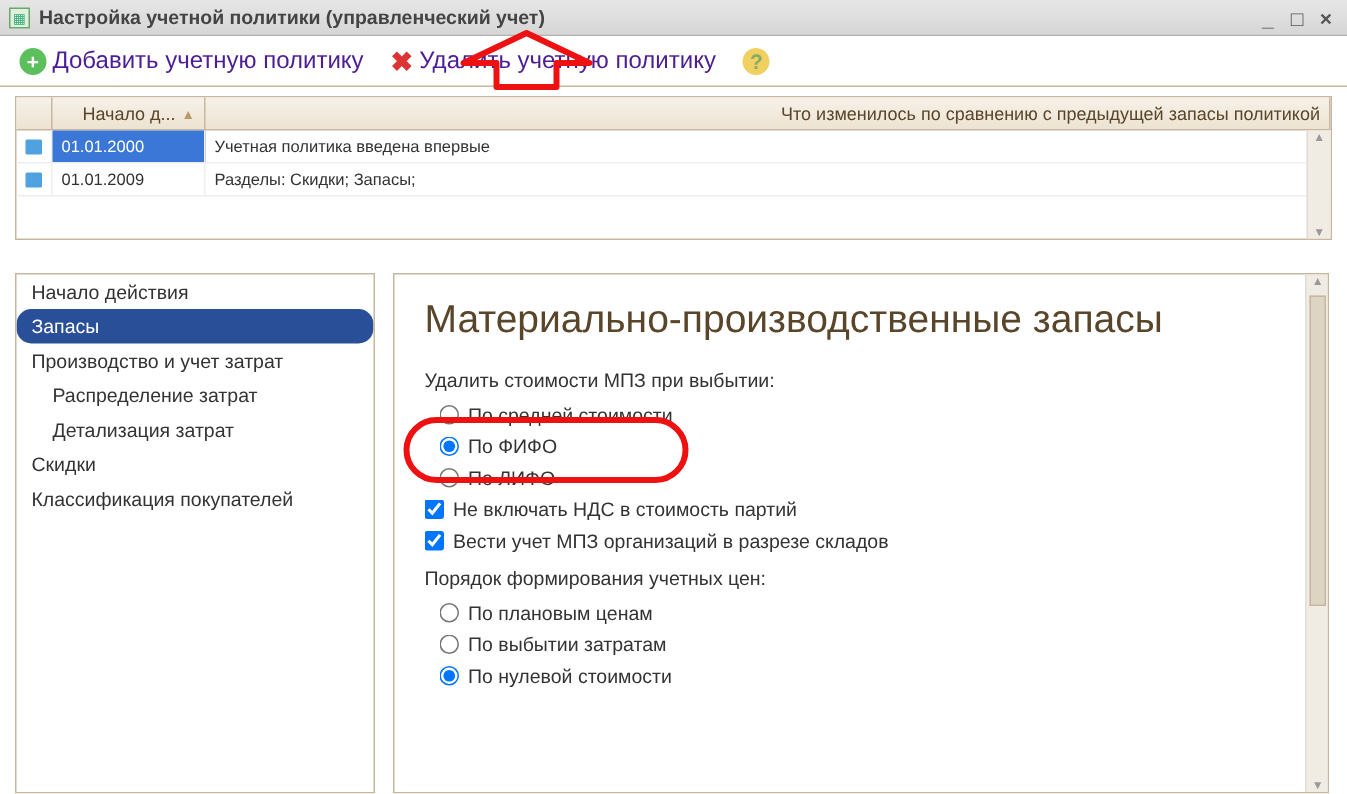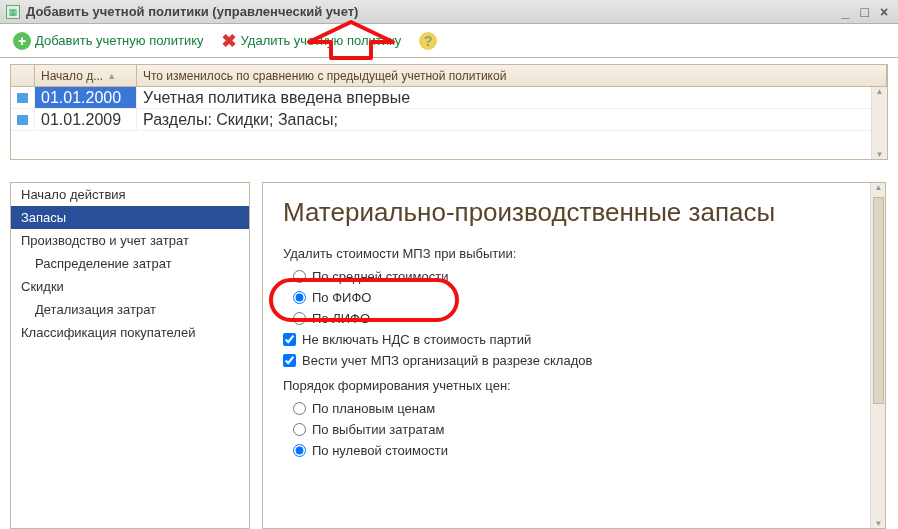--- a/index.html
+++ b/index.html
@@ -9,65 +9,65 @@
   .titlebar .ticon { width: 14px; height: 14px; border: 1px solid #6aa76a; background: #dff0df; margin-right: 6px; display:flex; align-items:center; justify-content:center; font-size:9px; color:#3a7; }
   .titlebar .title { font-weight: bold; color: #444; font-size: 13px; flex: 1; }
   .winbtns span { display:inline-block; width:16px; text-align:center; font-weight:bold; color:#555; font-size:14px; cursor:pointer; }
 
   .toolbar { height: 34px; border-bottom: 1px solid #c7b79f; background: #fff; display:flex; align-items:center; padding: 0 6px; gap: 4px; }
   .tbtn { display:flex; align-items:center; gap:4px; padding:3px 6px; border:1px solid transparent; border-radius:3px; cursor:pointer; }
   .tbtn .circ { width:18px; height:18px; border-radius:50%; display:flex; align-items:center; justify-content:center; font-weight:bold; color:#fff; font-size:14px; }
   .add .circ { background:#5bbf5b; }
   .help .circ { background:#f0d060; color:#8a6; }
   .tbtn .x { color:#d33; font-size:18px; font-weight:bold; }
-  .tlabel { color:#15803d; font-size:13px; }
+  .tlabel { color:#4c1d95; font-size:16px; }
 
   
   .arrow-callout { position:absolute; left:305px; top:20px; z-index:20; pointer-events:none; }
 
   .tablewrap { margin: 6px 10px 10px 10px; border:1px solid #c7b79f; height:96px; position:relative; background:#fff; }
   .thead { display:flex; background:linear-gradient(#f6f1e8,#ede3d2); border-bottom:1px solid #c7b79f; height:22px; }
-  .th { border-right:1px solid #c7b79f; display:flex; align-items:center; padding:0 6px; color:#594529; font-size:12px; }
+  .th { border-right:1px solid #c7b79f; display:flex; align-items:center; padding:0 6px; color:#594529; font-size:12px;justify-content:flex-end; }
   .th1 { width:24px; } .th2 { width:102px; } .th3 { flex:1; }
   .sorticon { margin-left:4px; color:#b79a6a; font-size:9px; }
   .trow { display:flex; height:22px; border-bottom:1px solid #eee; }
-  .td { border-right:1px solid #eee; display:flex; align-items:center; padding:0 6px; font-size:16px; }
+  .td { border-right:1px solid #eee; display:flex; align-items:center; padding:0 6px; font-size:11px; }
   .td1 { width:24px; justify-content:center; } .td2 { width:102px; } .td3 { flex:1; }
   .rowicon { width:14px; height:10px; background:#4fa1e0; border-radius:1px; }
   .selrow .td2 { background:#3a77d6; color:#fff; }
   .vscrollbar { position:absolute; right:0; top:22px; bottom:0; width:16px; background:#f1ece3; border-left:1px solid #ddd; }
   .vscrollbar::before { content:"▲"; position:absolute; top:0; width:100%; text-align:center; font-size:8px; color:#999; }
   .vscrollbar::after { content:"▼"; position:absolute; bottom:0; width:100%; text-align:center; font-size:8px; color:#999; }
 
   .lower { position:absolute; left:10px; right:12px; top:182px; bottom:0; display:flex; gap:12px; }
   .navpanel { width:240px; border:1px solid #c7b79f; background:#fff; overflow-y:auto; height:100%; }
   .navitem { padding:4px 10px; font-size:13px; color:#333; cursor:pointer; }
   .navitem.lv2 { padding-left:24px; }
-  .navitem.sel { background:#294f99; color:#fff; }
+  .navitem.sel { background:#294f99; color:#fff;border-radius:10px; }
 
   .content { flex:1; border:1px solid #c7b79f; background:#fff; padding:14px 20px; overflow:hidden; position:relative; height:100%; }
   .content h1 { font-size:26px; color:#594529; font-weight:normal; margin-bottom:18px; }
   .content .lbl { font-size:13px; color:#333; margin:10px 0 8px; }
   .optgroup { margin-left:10px; }
   .opt { display:flex; align-items:center; gap:6px; margin:6px 0; font-size:13px; }
   .opt input { margin:0; }
 
   .redcircle { position:absolute; border:4px solid #e11; border-radius:22px; pointer-events:none; }
 
   .vscroll2 { position:absolute; right:-1px; top:0; bottom:0; width:16px; background:#f1ece3; border-left:1px solid #ddd; }
   .vscroll2::before { content:"▲"; position:absolute; top:0; width:100%; text-align:center; font-size:8px; color:#999; }
   .vscroll2::after  { content:"▼"; position:absolute; bottom:0; width:100%; text-align:center; font-size:8px; color:#999; }
   .vscroll2 .thumb { position:absolute; left:2px; right:2px; top:14px; height:60%; background:#ddd4c3; border:1px solid #c7b79f; }
 </style>
 </head>
 <body>
 
 <div class="titlebar">
   <span class="ticon">▦</span>
-  <span class="title">Добавить учетной политики (управленческий учет)</span>
+  <span class="title">Настройка учетной политики (управленческий учет)</span>
   <span class="winbtns">
     <span>_</span>
     <span>□</span>
     <span>×</span>
   </span>
 </div>
 
 <div class="toolbar">
   <div class="tbtn add">
     <span class="circ">+</span>
@@ -87,21 +87,21 @@
 </svg>
 
 <div class="tablewrap">
   <div class="thead">
     <div class="th th1"></div>
     <div class="th th2">
       <span>Начало д...</span>
       <span class="sorticon">▲</span>
     </div>
     <div class="th th3">
-      <span>Что изменилось по сравнению с предыдущей учетной политикой</span>
+      <span>Что изменилось по сравнению с предыдущей запасы политикой</span>
     </div>
   </div>
   <div class="trow selrow">
     <div class="td td1">
         <span class="rowicon"></span>
       </div>
     <div class="td td2">01.01.2000</div>
     <div class="td td3">Учетная политика введена впервые</div>
   </div>
   <div class="trow">
@@ -113,22 +113,22 @@
   </div>
   <div class="vscrollbar"></div>
 </div>
 
 <div class="lower">
   <div class="navpanel">
     <div class="navitem">Начало действия</div>
     <div class="navitem sel">Запасы</div>
     <div class="navitem">Производство и учет затрат</div>
     <div class="navitem lv2">Распределение затрат</div>
+    <div class="navitem lv2">Детализация затрат</div>
     <div class="navitem">Скидки</div>
-    <div class="navitem lv2">Детализация затрат</div>
     <div class="navitem">Классификация покупателей</div>
   </div>
 
   <div class="content">
     <h1>Материально-производственные запасы</h1>
     <div class="lbl">Удалить стоимости МПЗ при выбытии:</div>
     <div class="optgroup">
       <label class="opt">
           <input type="radio" name="g1" style="">
           <span>По средней стоимости</span>

